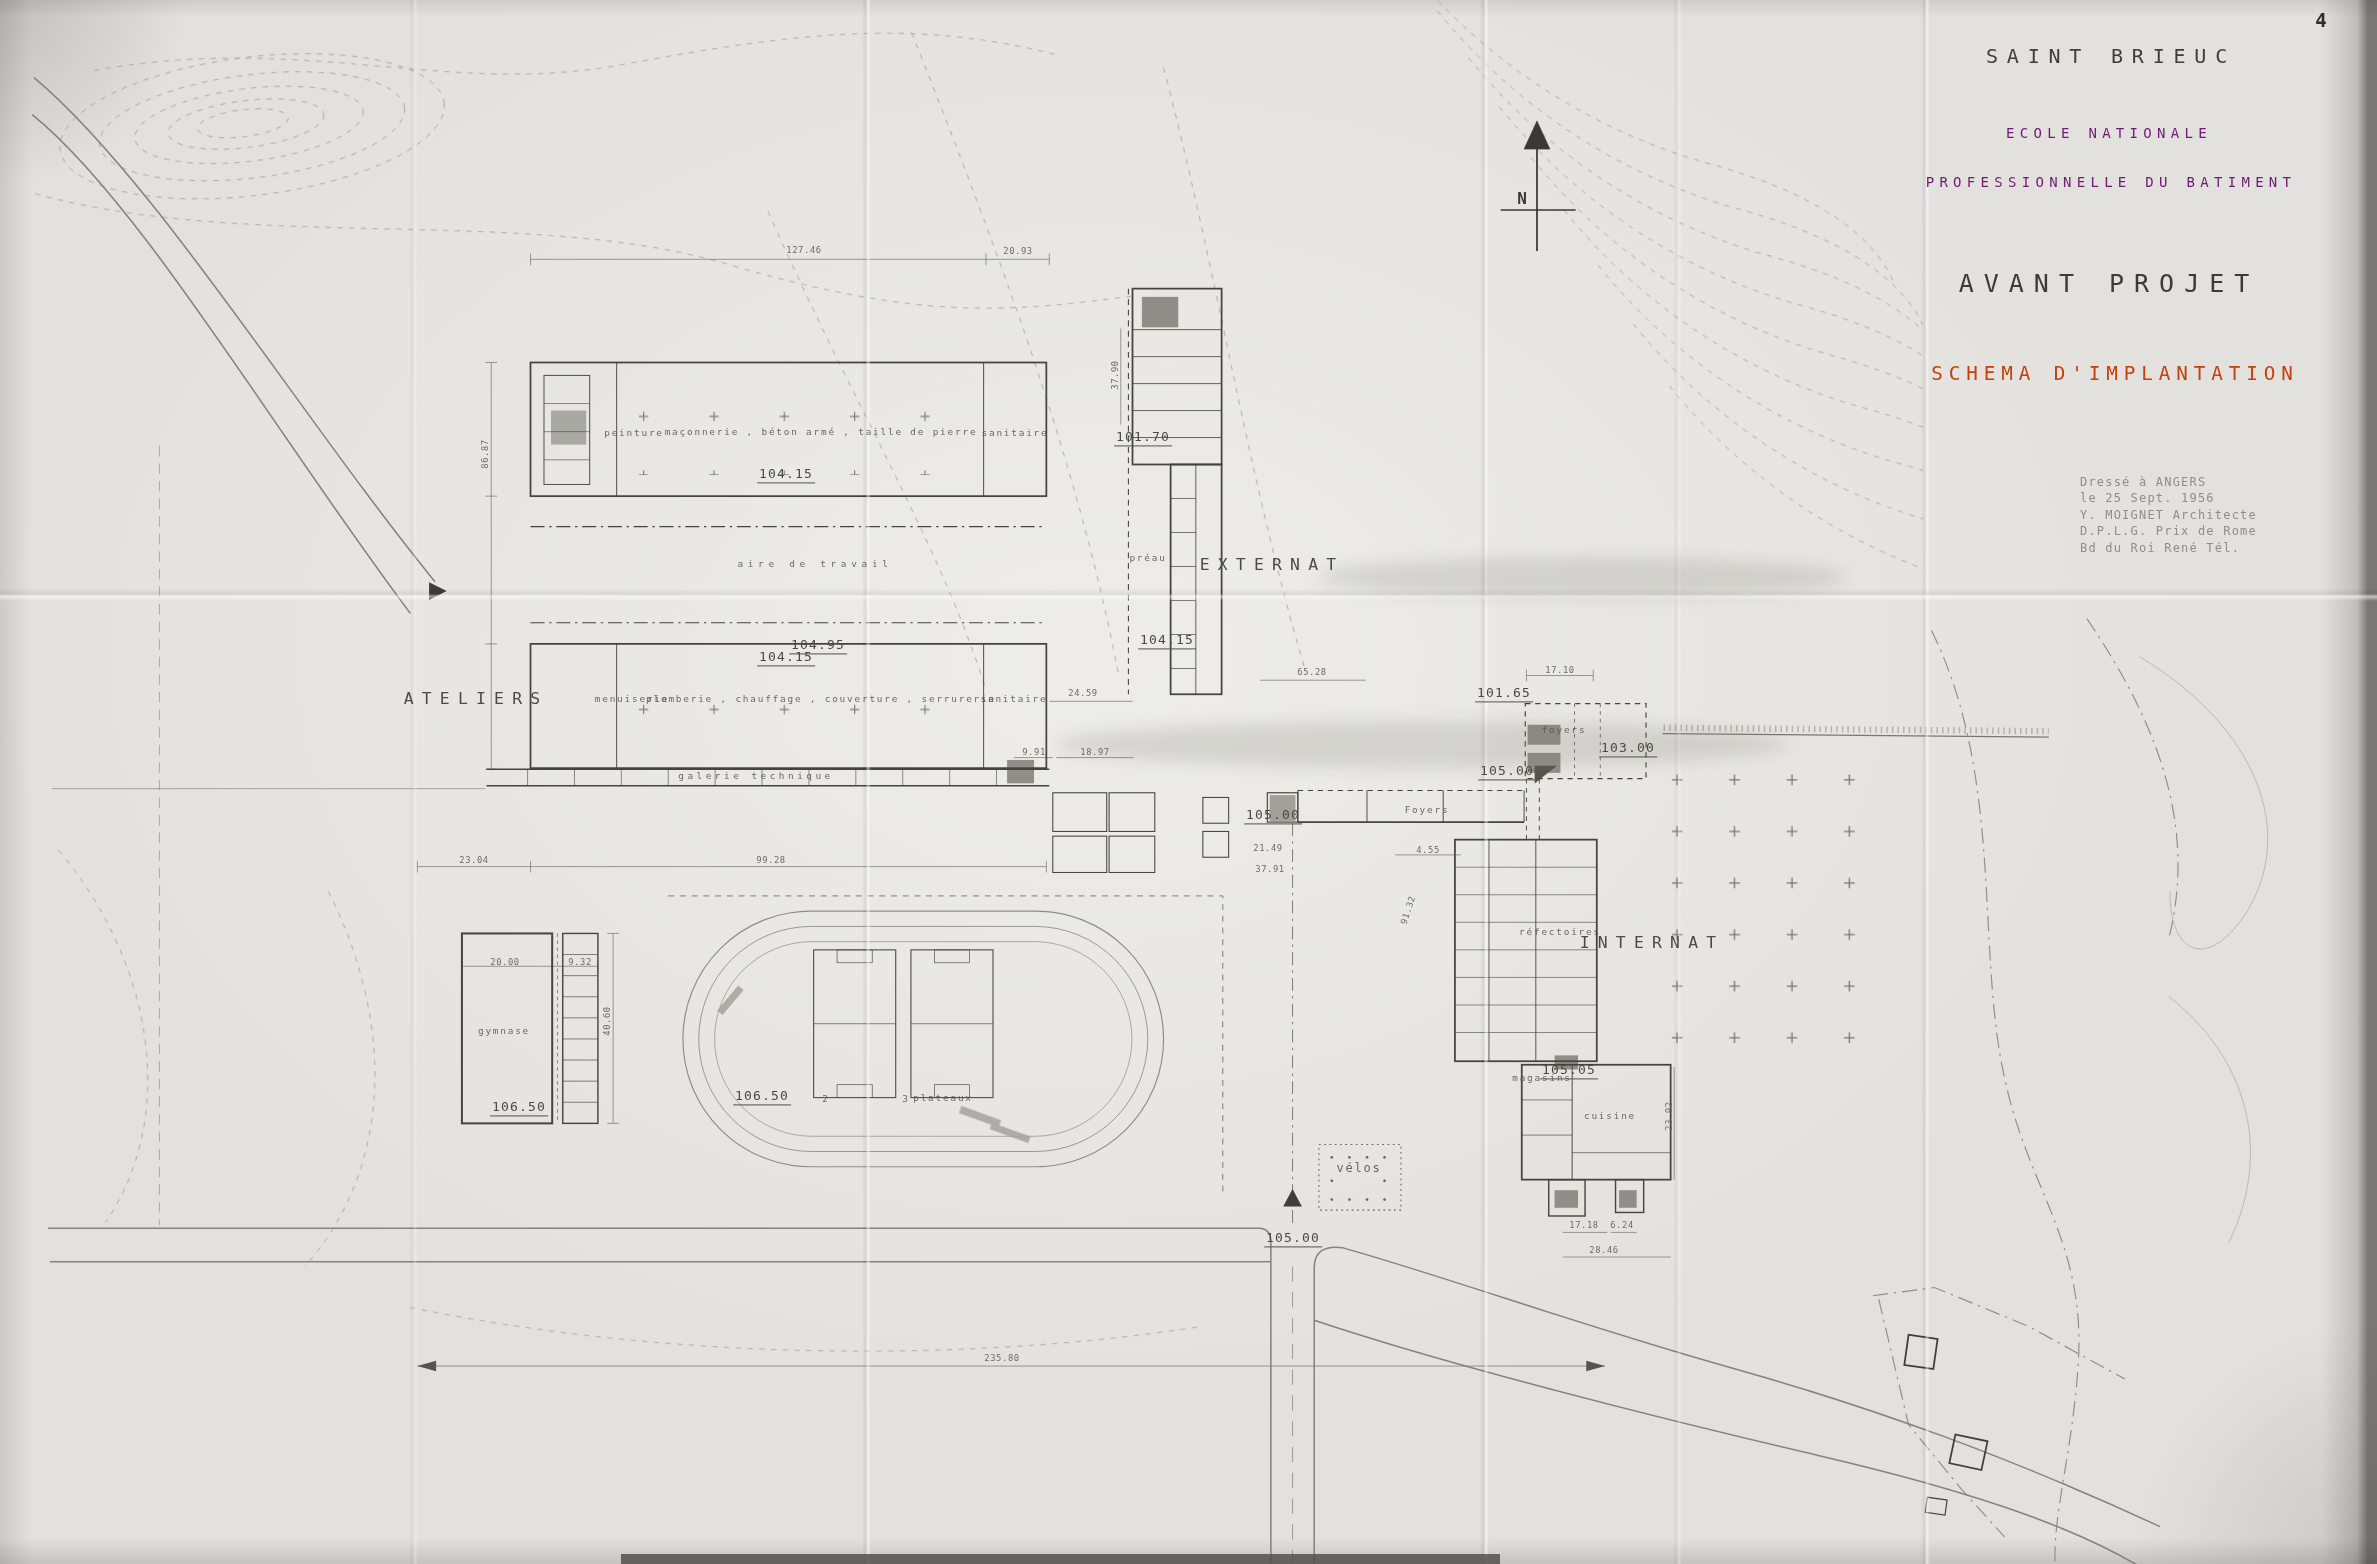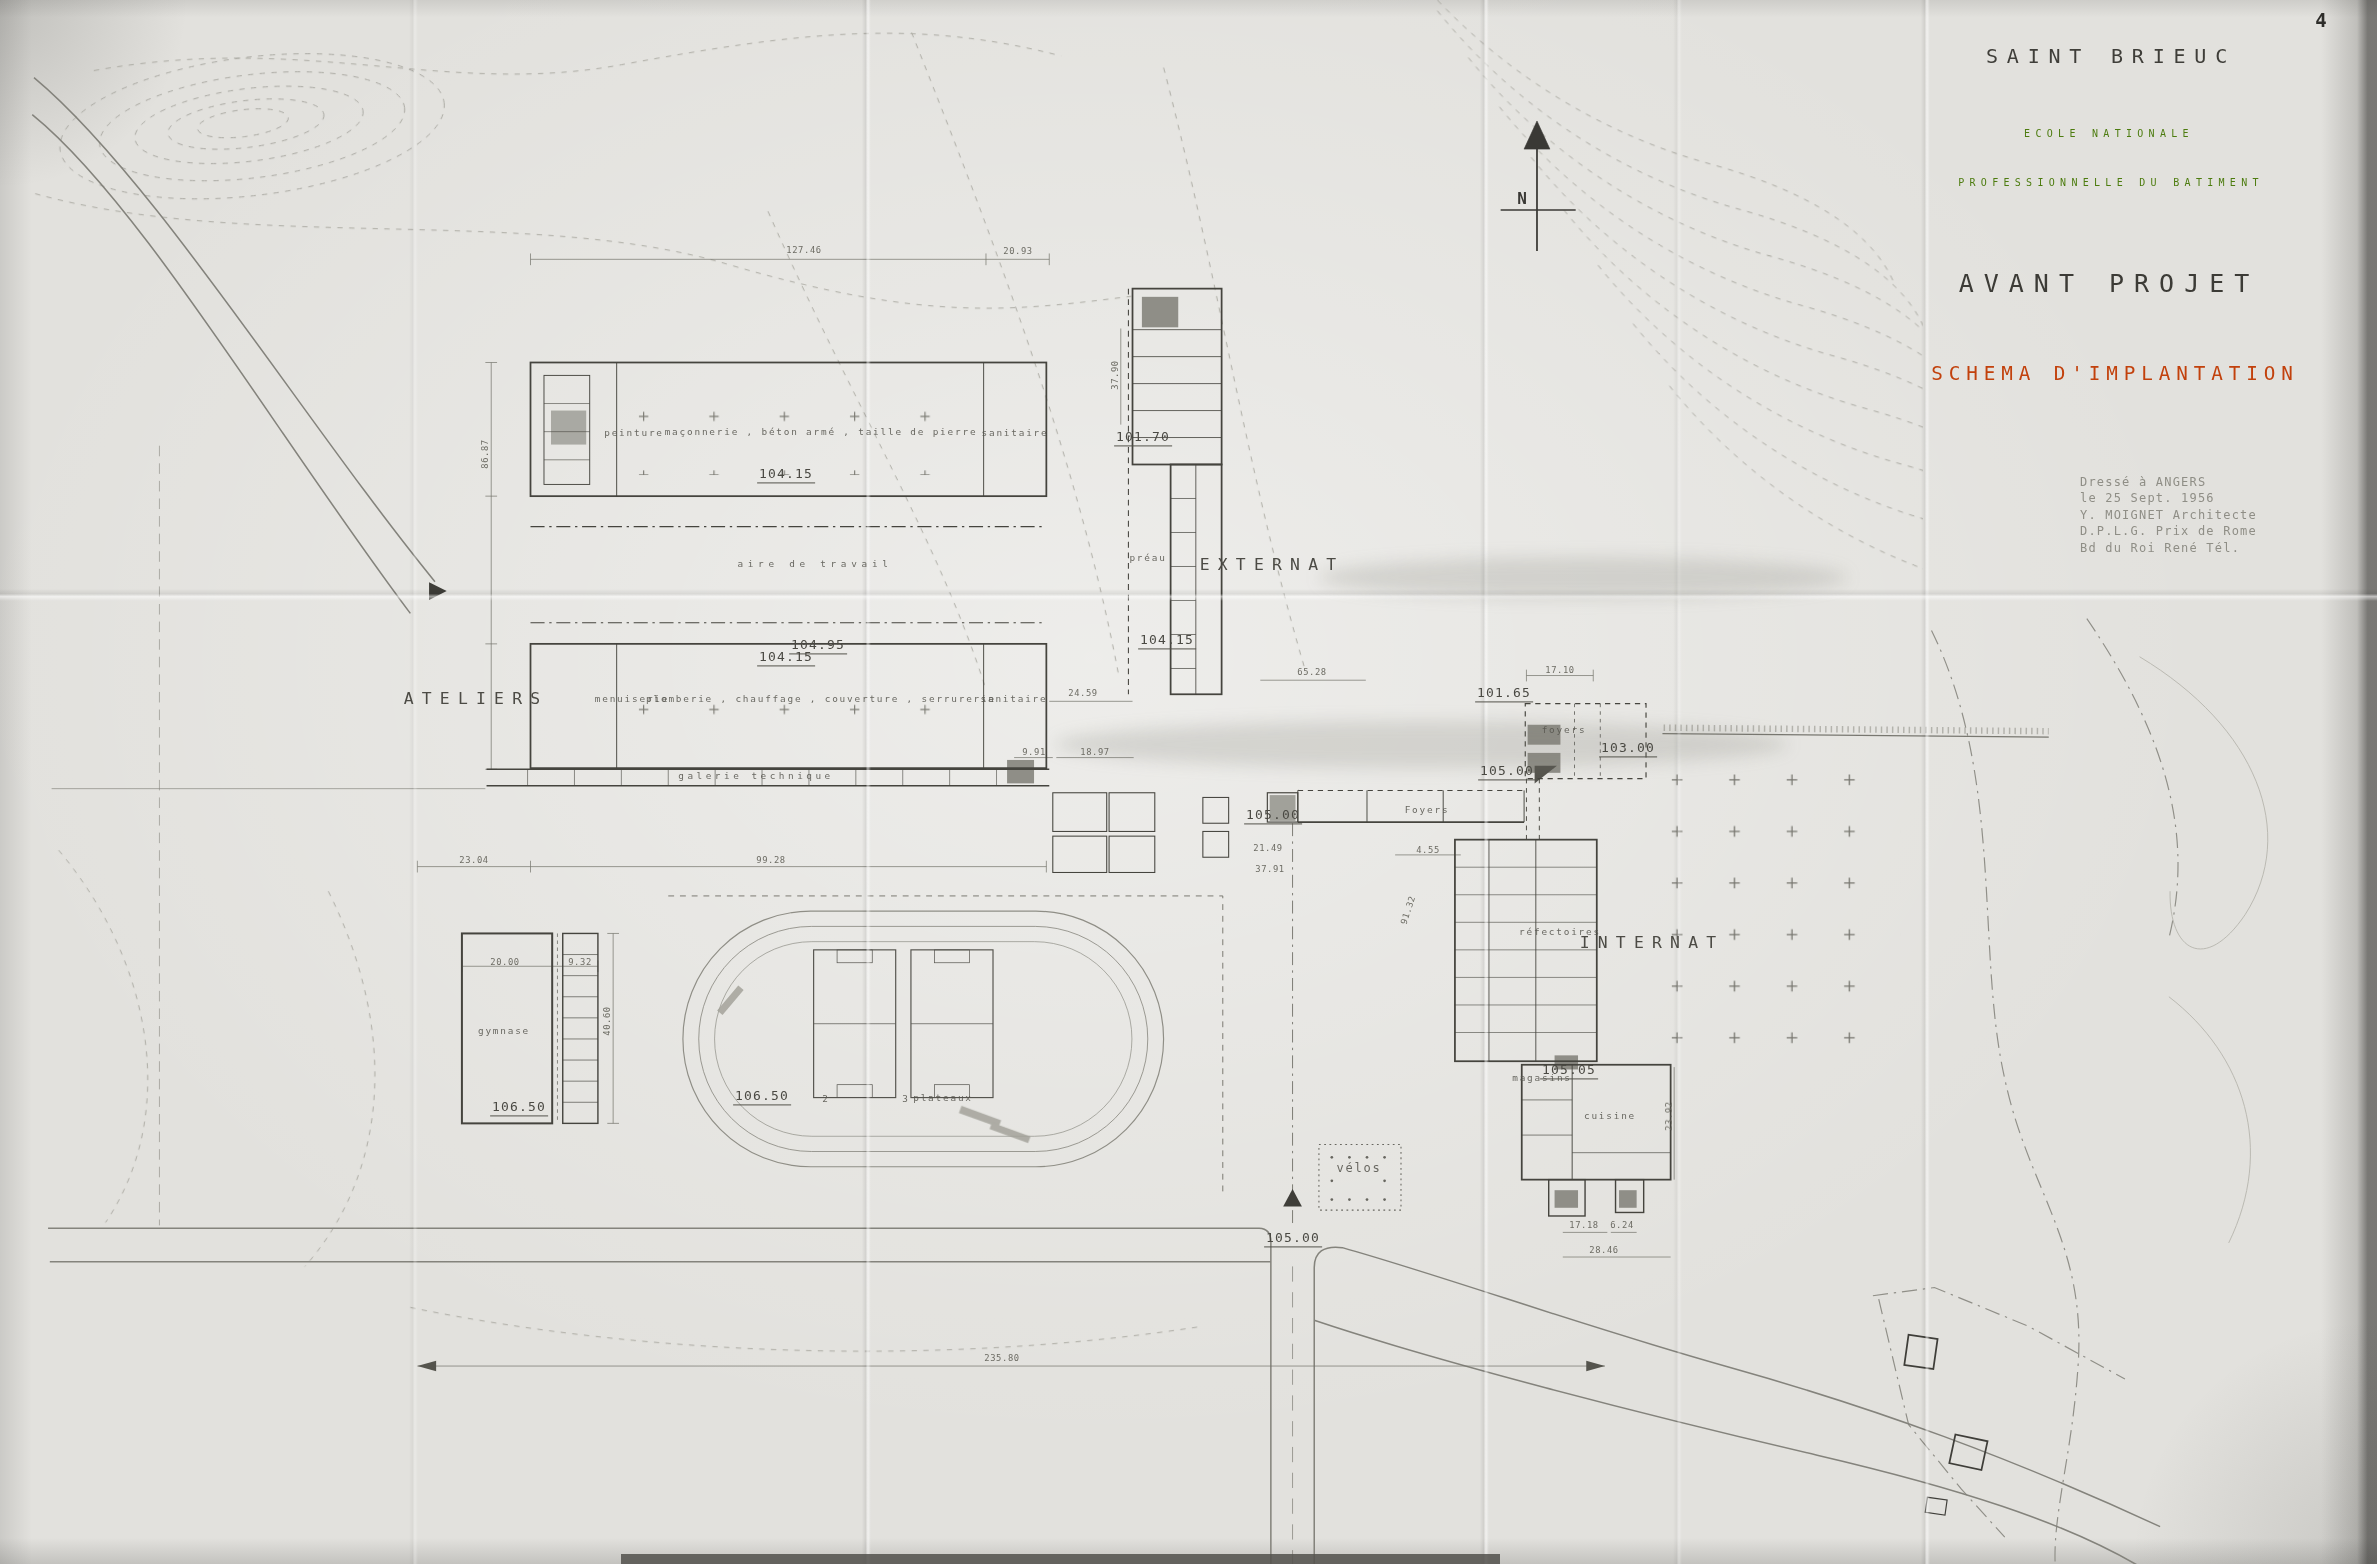--- a/index.html
+++ b/index.html
@@ -21,21 +21,21 @@
     background:linear-gradient(180deg, rgba(0,0,0,0), rgba(0,0,0,.07) 4.7px, rgba(255,255,255,.55) 7.6px, rgba(0,0,0,0));}
   .smudge{position:absolute;pointer-events:none;filter:blur(8.2px);background:rgba(122,120,112,.20);border-radius:50%;}
   .lbl{position:absolute;transform:translate(-50%,-50%);white-space:nowrap;color:#504f49;}
   .zone{font-size:16.4px;letter-spacing:8.2px;color:#4c4b45;}
   .room{font-size:9.4px;letter-spacing:1.8px;color:#57564f;opacity:.88;}
   .elev{font-size:13px;letter-spacing:1.2px;border-bottom:1.2px solid #53524b;padding:0 1.8px 1.2px;color:#4a4943;}
   .dim{font-size:8.8px;letter-spacing:0.6px;color:#6d6c64;}
   .rot90{transform:translate(-50%,-50%) rotate(-90deg);}
   .rot75{transform:translate(-50%,-50%) rotate(-72deg);}
   .t-city{font-size:20px;letter-spacing:8.8px;color:#3f3e39;}
-  .t-school{font-size:10px;letter-spacing:5.3px;color:#4d7c0f;}
+  .t-school{font-size:14px;letter-spacing:5.3px;color:#701a75;}
   .t-project{font-size:25px;letter-spacing:10px;color:#3c3b36;}
   .t-subtitle{font-size:19.3px;letter-spacing:5.9px;color:#c2410c;}
   .t-note{font-size:12px;letter-spacing:1.2px;line-height:16.4px;color:#8f8e86;filter:blur(0.3px);}
   .pagenum{font-size:19px;color:#2e2d2a;font-weight:bold;}
   .nmark{font-size:16px;font-weight:bold;color:#3a3935;}
   .strip{position:absolute;background:#52514c;opacity:.85;}
   svg{position:absolute;left:0;top:0;}
 </style>
 </head>
 <body>

